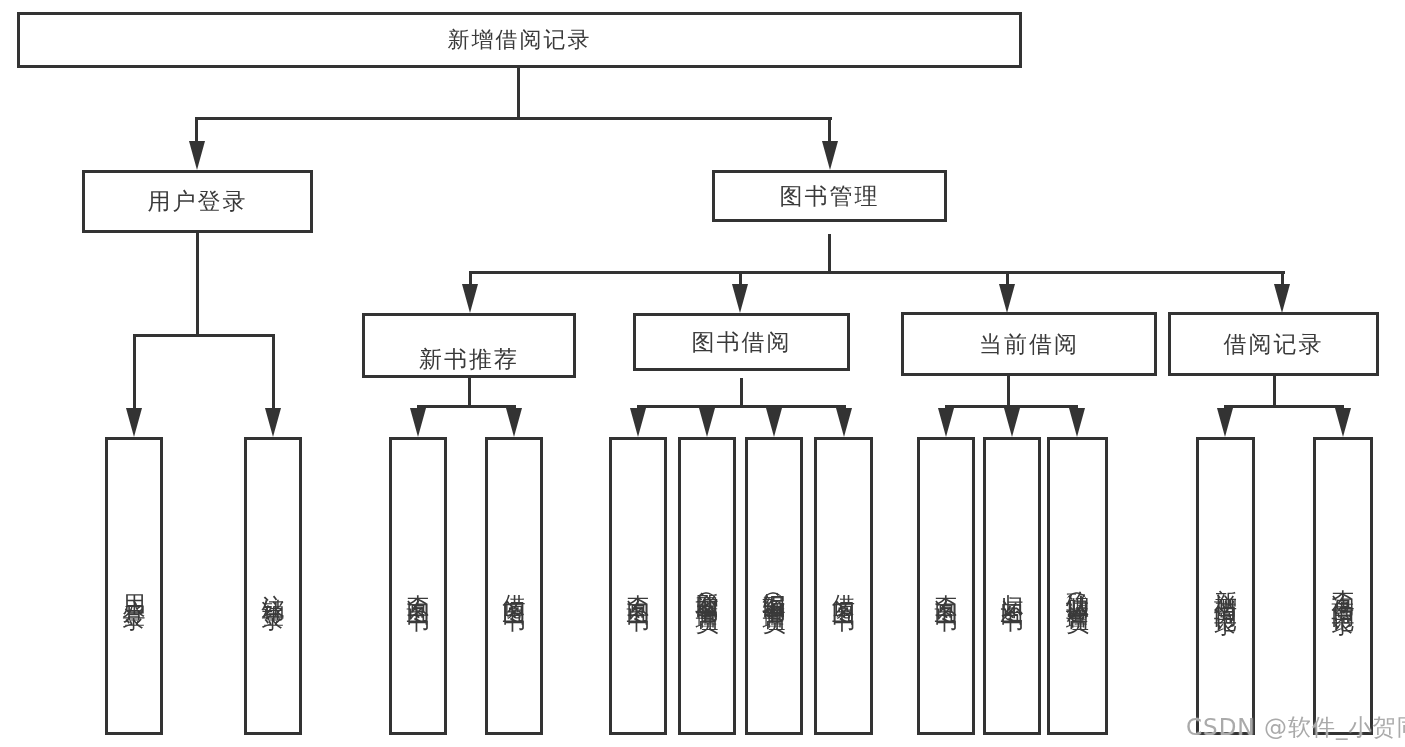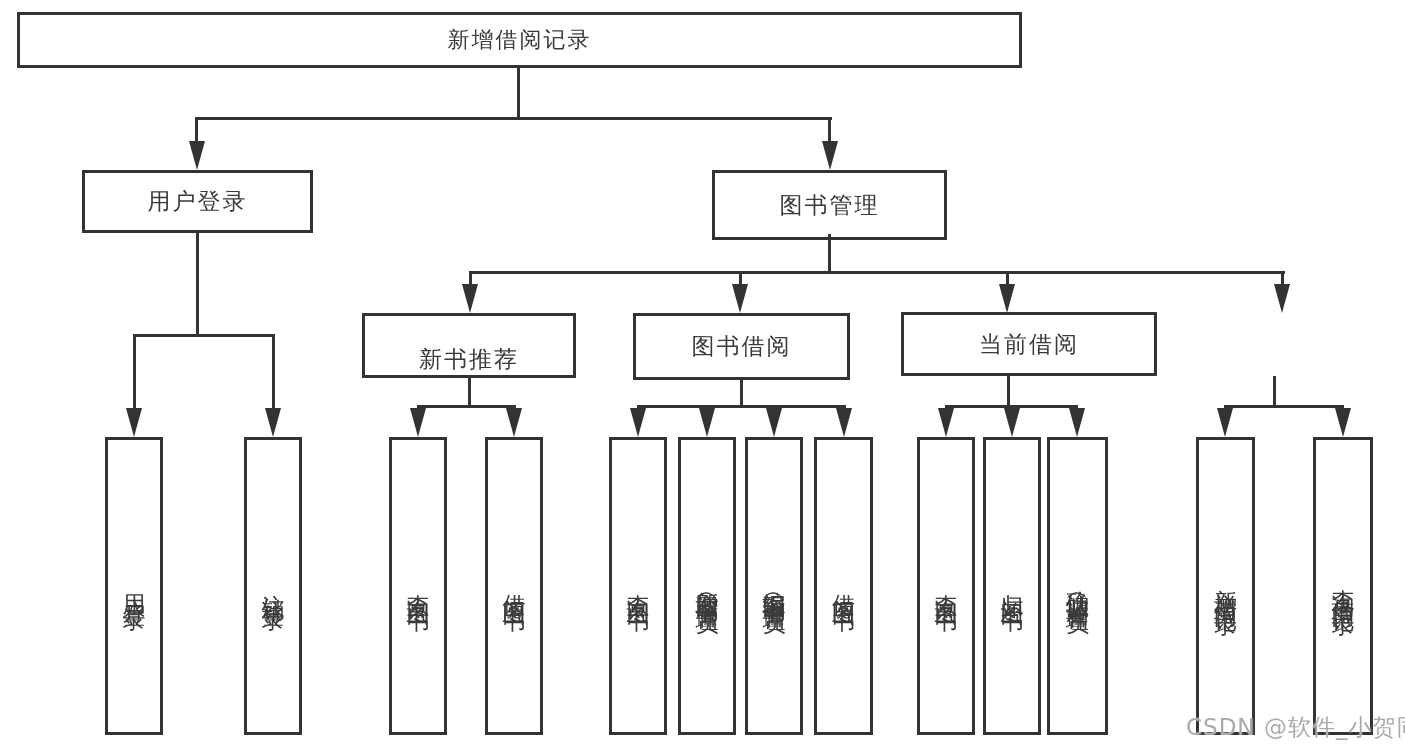--- a/index.html
+++ b/index.html
@@ -75,21 +75,21 @@
   <div class="ln" style="left:517px;top:68px;width:3px;height:51px;"></div>
   <div class="ln" style="left:196px;top:117px;width:636px;height:3px;"></div>
   <div class="ln" style="left:195px;top:117px;width:3px;height:29px;"></div>
   <div class="ln" style="left:828px;top:117px;width:3px;height:29px;"></div>
   <div class="ar" style="left:189px;top:141px;"></div>
   <div class="ar" style="left:822px;top:141px;"></div>
 
   <div class="box" style="left:82px;top:170px;width:231px;height:63px;">
     <span class="hlabel">用户登录</span>
   </div>
-  <div class="box" style="left:712px;top:170px;width:235px;height:70px;">
+  <div class="box" style="left:712px;top:170px;width:235px;height:52px;">
     <span class="hlabel">图书管理</span>
   </div>
 
   <div class="ln" style="left:196px;top:233px;width:3px;height:103px;"></div>
   <div class="ln" style="left:133px;top:334px;width:142px;height:3px;"></div>
   <div class="ln" style="left:133px;top:334px;width:3px;height:76px;"></div>
   <div class="ln" style="left:272px;top:334px;width:3px;height:76px;"></div>
   <div class="ar" style="left:126px;top:408px;"></div>
   <div class="ar" style="left:265px;top:408px;"></div>
 
@@ -100,25 +100,28 @@
   <div class="ln" style="left:1006px;top:271px;width:3px;height:16px;"></div>
   <div class="ln" style="left:1281px;top:271px;width:3px;height:16px;"></div>
   <div class="ar" style="left:462px;top:284px;"></div>
   <div class="ar" style="left:732px;top:284px;"></div>
   <div class="ar" style="left:999px;top:284px;"></div>
   <div class="ar" style="left:1274px;top:284px;"></div>
 
   <div class="box" style="left:362px;top:313px;width:214px;height:65px;align-items:flex-end;">
     <span class="hlabel">新书推荐</span>
   </div>
-  <div class="box" style="left:633px;top:313px;width:217px;height:67px;">
+  <div class="box" style="left:633px;top:313px;width:217px;height:58px;">
     <span class="hlabel">图书借阅</span>
   </div>
   <div class="box" style="left:901px;top:312px;width:256px;height:64px;">
     <span class="hlabel">当前借阅</span>
+  </div>
+  <div class="box" style="left:1168px;top:312px;width:211px;height:64px;">
+    <span class="hlabel">借阅记录</span>
   </div>
 
   <div class="ln" style="left:468px;top:378px;width:3px;height:28px;"></div>
   <div class="ln" style="left:417px;top:405px;width:99px;height:3px;"></div>
   <div class="ar" style="left:410px;top:408px;"></div>
   <div class="ar" style="left:506px;top:408px;"></div>
 
   <div class="ln" style="left:740px;top:378px;width:3px;height:28px;"></div>
   <div class="ln" style="left:637px;top:405px;width:209px;height:3px;"></div>
   <div class="ar" style="left:630px;top:408px;"></div>

